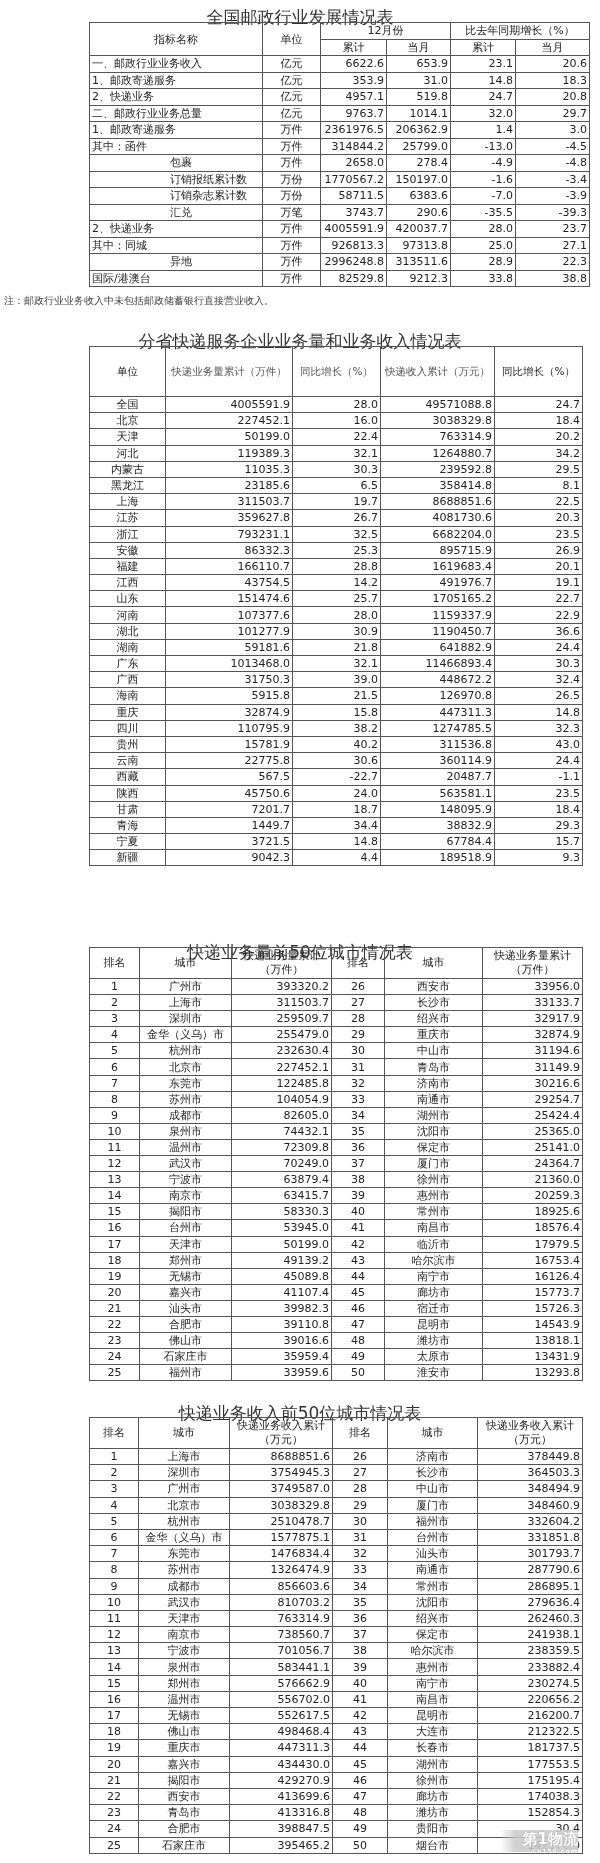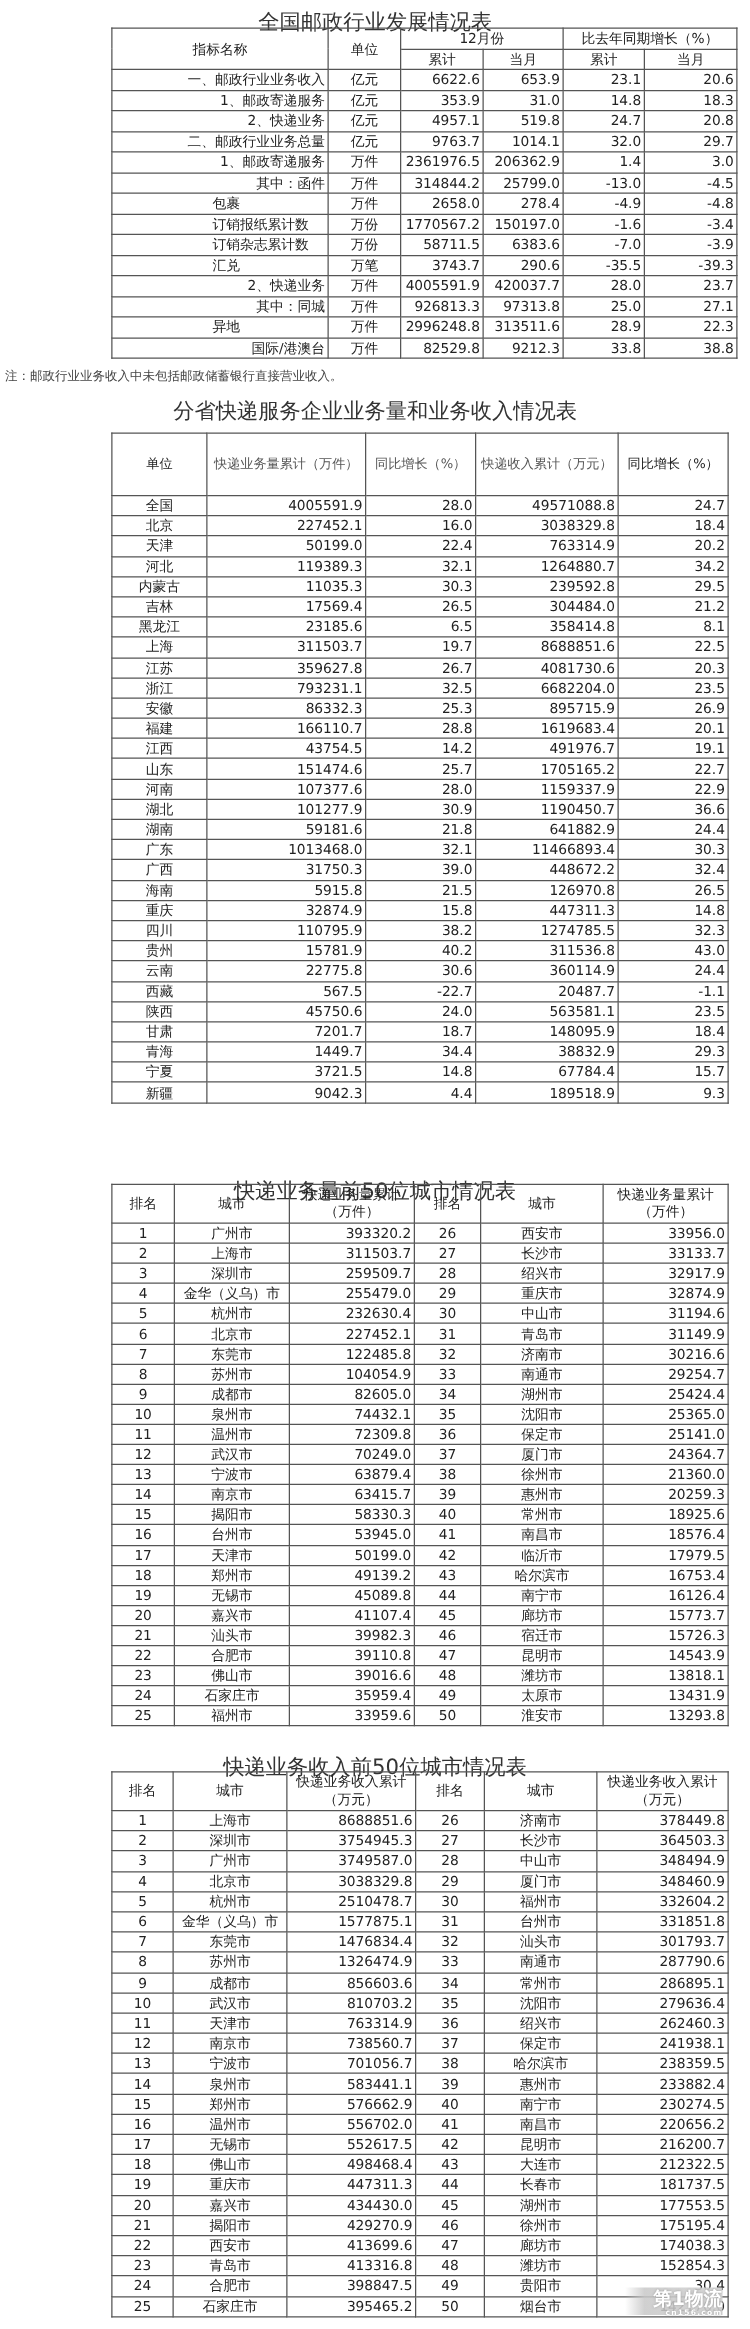--- a/index.html
+++ b/index.html
@@ -6,21 +6,21 @@
   body{width:600px;height:1863px;position:relative;overflow:hidden;font-family:"DejaVu Sans",sans-serif;color:#222;}
   .title{position:absolute;left:0;width:600px;text-align:center;font-size:17px;color:#333;}
   .note{position:absolute;left:4px;top:294px;font-size:10px;color:#444;font-family:Liberation Mono, monospace;}
   table{position:absolute;border-collapse:collapse;table-layout:fixed;font-size:11px;}
   td,th{border:1px solid #555;padding:0 2px;white-space:nowrap;overflow:hidden;font-weight:normal;line-height:1;}
   th{text-align:center;color:#222;}
   td.c{text-align:center;}
   td.r{text-align:right;}
   #t1{left:89px;top:22px;width:500px;}
   #t1 th,#t1 td{height:15.5px;}
-  #t1 td.name{text-align:right;}
+  #t1 td.name{text-align:left;}
   #t1 td.ind2{text-align:left;padding-left:80px;}
   #t2{left:89px;top:346px;width:493px;}
   #t2 td{height:15.2px;}
   #t2 th{height:49px;white-space:normal;line-height:1.6;color:#555;font-size:10.5px;}
   #t2 th.dark{color:#222;}
   #t3{left:89px;top:947px;width:493px;}
   #t3 th{height:30px;white-space:normal;line-height:1.25;}
   #t3 td{height:15.1px;}
   #t4{left:89px;top:1417px;width:493px;}
   #t4 th{height:30px;white-space:normal;line-height:1.25;}
@@ -166,21 +166,21 @@
         <td class="r">82529.8</td>
         <td class="r">9212.3</td>
         <td class="r">33.8</td>
         <td class="r">38.8</td>
       </tr>
     </tbody>
 </table>
 
 <div class="note">注：邮政行业业务收入中未包括邮政储蓄银行直接营业收入。</div>
 
-<div class="title" style="top:317px;">分省快递服务企业业务量和业务收入情况表</div>
+<div class="title" style="top:330px;">分省快递服务企业业务量和业务收入情况表</div>
 <table id="t2">
   <colgroup>
       <col style="width:76px">
       <col style="width:127px">
       <col style="width:88px">
       <col style="width:114px">
       <col style="width:88px">
     </colgroup>
   <thead>
       <tr id="t2head">
@@ -219,27 +219,20 @@
         <td class="r">32.1</td>
         <td class="r">1264880.7</td>
         <td class="r">34.2</td>
       </tr>
       <tr>
         <td class="c">内蒙古</td>
         <td class="r">11035.3</td>
         <td class="r">30.3</td>
         <td class="r">239592.8</td>
         <td class="r">29.5</td>
-      </tr>
-      <tr>
-        <td class="c">吉林</td>
-        <td class="r">17569.4</td>
-        <td class="r">26.5</td>
-        <td class="r">304484.0</td>
-        <td class="r">21.2</td>
       </tr>
       <tr>
         <td class="c">黑龙江</td>
         <td class="r">23185.6</td>
         <td class="r">6.5</td>
         <td class="r">358414.8</td>
         <td class="r">8.1</td>
       </tr>
       <tr>
         <td class="c">上海</td>

